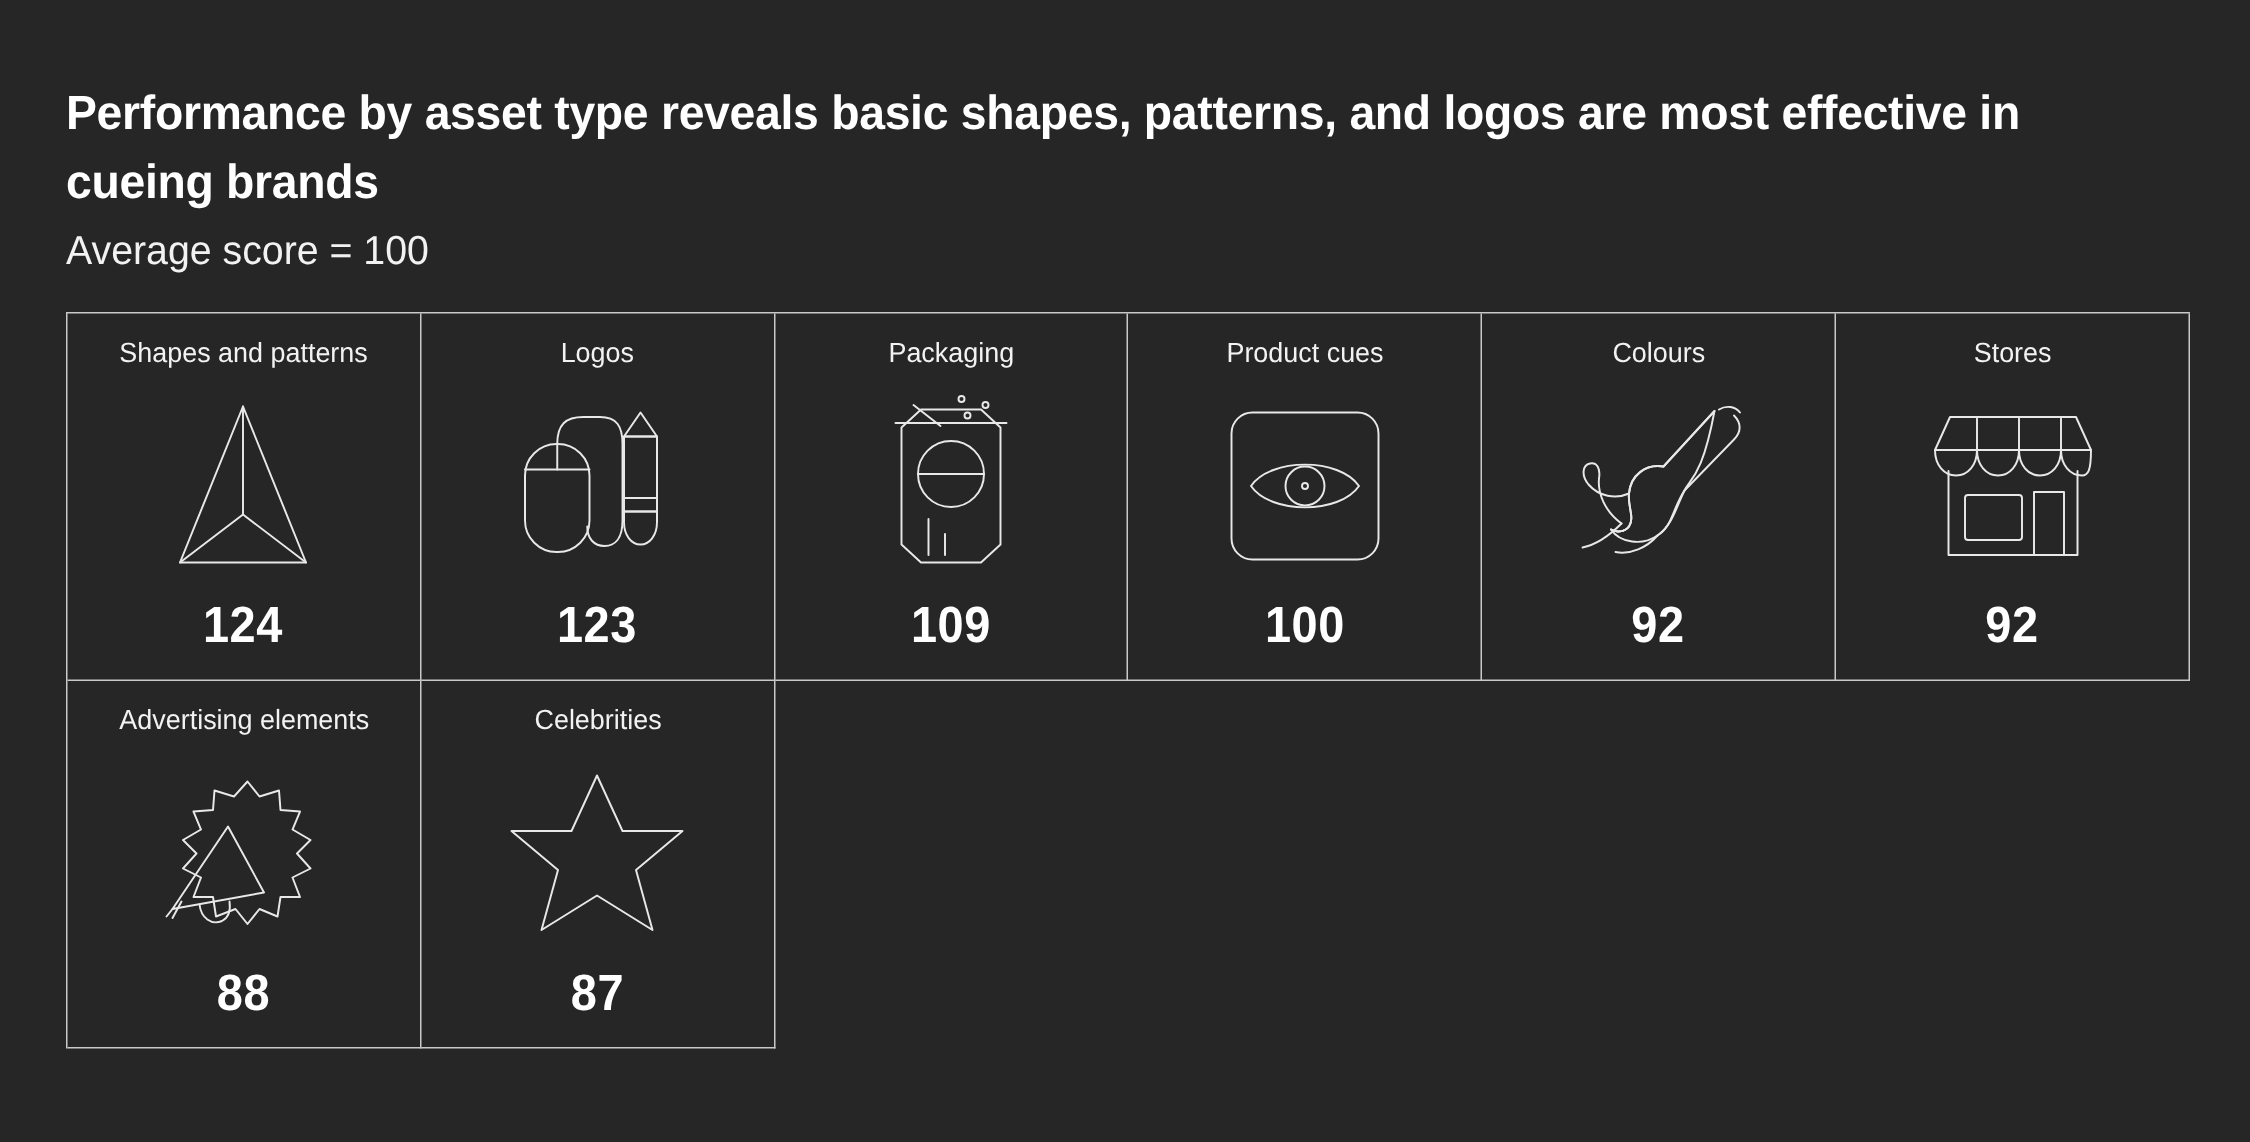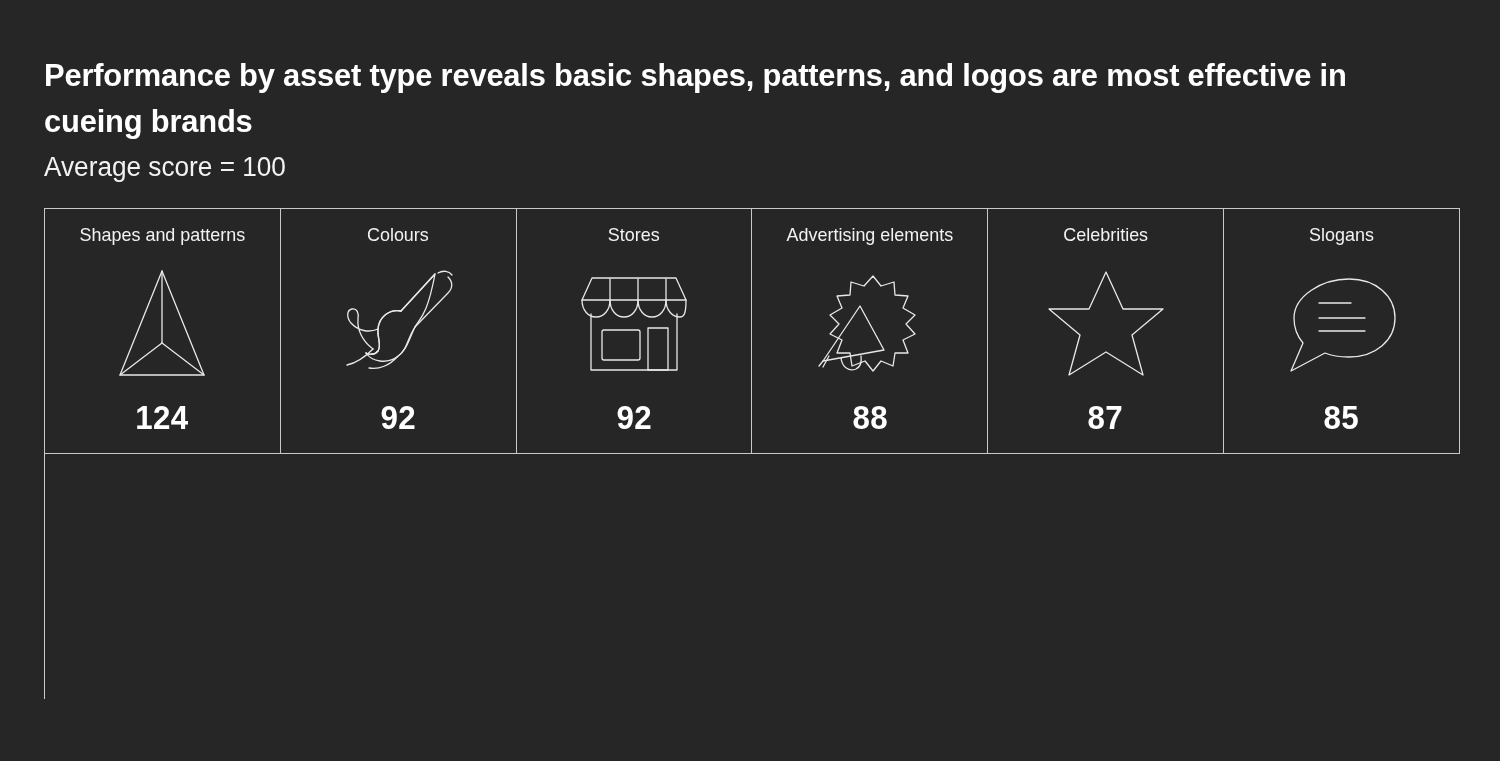--- a/index.html
+++ b/index.html
@@ -121,24 +121,70 @@
         <svg width="104" height="118" viewBox="0 0 104 118" fill="none" stroke="#e8e8e8" stroke-width="1.3" stroke-linejoin="round" stroke-linecap="round">
           <path d="M52 6 L10 110 L94 110 Z"></path>
           <path d="M52 6 L52 78"></path>
           <path d="M52 78 L10 110"></path>
           <path d="M52 78 L94 110"></path>
         </svg>
       </div>
       <div class="cell-value">124</div>
     </div>
 
-
-
-
-
+    <div class="cell">
+      <div class="cell-label">Logos</div>
+      <div class="cell-icon">
+        <svg width="122" height="110" viewBox="0 0 122 110" fill="none" stroke="#e8e8e8" stroke-width="1.3" stroke-linejoin="round" stroke-linecap="round">
+          <rect x="13" y="27" width="43" height="72" rx="21" ry="21"></rect>
+          <path d="M13 44 H56"></path>
+          <path d="M34.5 27 V44"></path>
+          <path d="M34.5 27 C34.5 14, 40 9, 52 9 H63 C74 9, 78 15, 78 27 V78 C78 90, 73 95, 66 95 C59 95, 54.5 90, 54.5 82"></path>
+          <path d="M79 22 L90 6 L101 22 Z"></path>
+          <path d="M79 22 H101 V72 H79 Z"></path>
+          <path d="M79 72 H101 V79 C101 88, 96 94, 90 94 C84 94, 79 88, 79 79 Z"></path>
+          <path d="M79 63 H101"></path>
+        </svg>
+      </div>
+      <div class="cell-value">123</div>
+    </div>
+
+
+    <div class="cell">
+      <div class="cell-label">Packaging</div>
+      <div class="cell-icon">
+        <svg width="110" height="128" viewBox="0 0 110 128" fill="none" stroke="#e8e8e8" stroke-width="1.3" stroke-linejoin="round" stroke-linecap="round">
+          <path d="M22 25 L35 13 H75 L88 25 V103 L75 115 H35 L22 103 Z"></path>
+          <path d="M18 22 H92"></path>
+          <path d="M30 10 L48 24"></path>
+          <circle cx="55" cy="56" r="22"></circle>
+          <path d="M33 56 H77"></path>
+          <path d="M40 86 V110"></path>
+          <path d="M51 96 V110"></path>
+          <circle cx="62" cy="6" r="2"></circle>
+          <circle cx="78" cy="10" r="2"></circle>
+          <circle cx="66" cy="17" r="2"></circle>
+        </svg>
+      </div>
+      <div class="cell-value">109</div>
+    </div>
+
+
+    <div class="cell">
+      <div class="cell-label">Product cues</div>
+      <div class="cell-icon">
+        <svg width="106" height="106" viewBox="0 0 106 106" fill="none" stroke="#e8e8e8" stroke-width="1.3" stroke-linejoin="round" stroke-linecap="round">
+          <rect x="4" y="4" width="98" height="98" rx="14" ry="14"></rect>
+          <path d="M17 53 C30 34, 76 34, 89 53 C76 72, 30 72, 17 53 Z"></path>
+          <circle cx="53" cy="53" r="13"></circle>
+          <circle cx="53" cy="53" r="2"></circle>
+        </svg>
+      </div>
+      <div class="cell-value">100</div>
+    </div>
 
     <div class="cell">
       <div class="cell-label">Colours</div>
       <div class="cell-icon">
         <svg width="126" height="114" viewBox="0 0 126 114" fill="none" stroke="#e8e8e8" stroke-width="1.3" stroke-linejoin="round" stroke-linecap="round">
           <path d="M113 10 C118 15, 118 21, 113 26 L80 60"></path>
           <path d="M103 6 C108 3, 114 4, 117 8"></path>
           <path d="M100 7 L66 44"></path>
           <path d="M66 44 C54 42, 44 50, 43 62 C42 71, 47 78, 43 84 C40 88, 34 88, 31 86 C37 95, 52 97, 62 90 C72 83, 74 72, 80 60 C84 52, 92 50, 100 7 Z"></path>
           <path d="M66 44 C54 42, 44 50, 43 62 C42 71, 47 78, 43 84 C40 88, 34 88, 31 86"></path>
@@ -189,28 +235,16 @@
     <div class="cell">
       <div class="cell-label">Celebrities</div>
       <div class="cell-icon">
         <svg width="124" height="114" viewBox="0 0 124 114" fill="none" stroke="#e8e8e8" stroke-width="1.3" stroke-linejoin="round" stroke-linecap="round">
           <path d="M62 5 L79 42 L119 42 L88 68 L99 108 L62 85 L25 108 L36 68 L5 42 L45 42 Z"></path>
         </svg>
       </div>
       <div class="cell-value">87</div>
     </div>
 
-    <div class="cell">
-      <div class="cell-label">Slogans</div>
-      <div class="cell-icon">
-        <svg width="114" height="106" viewBox="0 0 114 106" fill="none" stroke="#e8e8e8" stroke-width="1.3" stroke-linejoin="round" stroke-linecap="round">
-          <path d="M64 8 C91 8, 110 25, 110 47 C110 69, 91 86, 64 86 C55 86, 47 85, 40 82 L6 100 L18 72 C12 65, 9 57, 9 47 C9 25, 37 8, 64 8 Z"></path>
-          <path d="M34 32 H66"></path>
-          <path d="M34 47 H80"></path>
-          <path d="M34 60 H80"></path>
-        </svg>
-      </div>
-      <div class="cell-value">85</div>
-    </div>
 
 
   </div>
 </div>
 
 </body></html>

